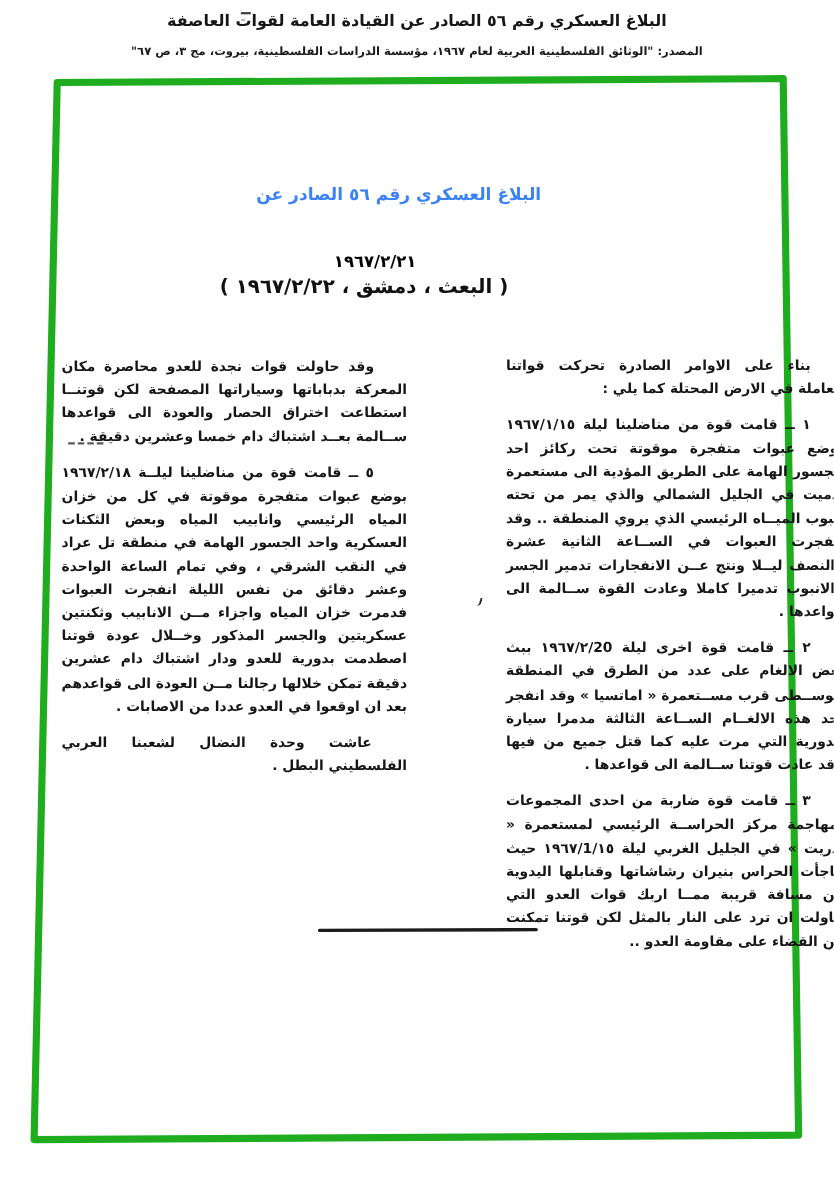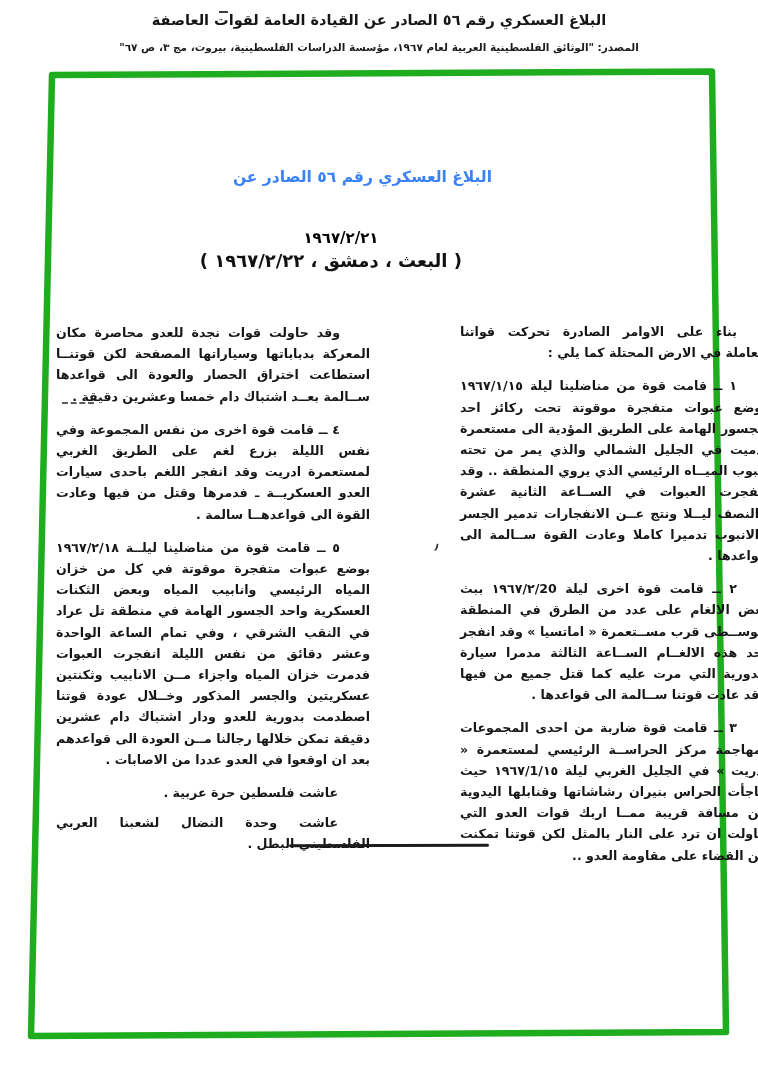--- a/index.html
+++ b/index.html
@@ -68,23 +68,21 @@
 
   <div class="col col-right">
     <p>بناء على الاوامر الصادرة تحركت قواتنا العاملة في الارض المحتلة كما يلي :</p>
     <p>١ ــ قامت قوة من مناضلينا ليلة ١٩٦٧/١/١٥ بوضع عبوات متفجرة موقوتة تحت ركائز احد الجسور الهامة على الطريق المؤدية الى مستعمرة ادميت في الجليل الشمالي والذي يمر من تحته انبوب الميــاه الرئيسي الذي يروي المنطقة .. وقد انفجرت العبوات في الســاعة الثانية عشرة والنصف ليــلا ونتج عــن الانفجارات تدمير الجسر والانبوب تدميرا كاملا وعادت القوة ســالمة الى قواعدها .</p>
     <p>٢ ــ قامت قوة اخرى ليلة ١٩٦٧/٢/20 ببث بعض الالغام على عدد من الطرق في المنطقة الوســطى قرب مســتعمرة « اماتسيا » وقد انفجر احد هذه الالغــام الســاعة الثالثة مدمرا سيارة الدورية التي مرت عليه كما قتل جميع من فيها وقد عادت قوتنا ســالمة الى قواعدها .</p>
     <p>٣ ــ قامت قوة ضاربة من احدى المجموعات بمهاجمة مركز الحراســة الرئيسي لمستعمرة « ادريت » في الجليل الغربي ليلة ١٩٦٧/1/١٥ حيث فاجأت الحراس بنيران رشاشاتها وقنابلها اليدوية من مسافة قريبة ممــا اربك قوات العدو التي حاولت ان ترد على النار بالمثل لكن قوتنا تمكنت من القضاء على مقاومة العدو ..</p>
   </div>
 
   <div class="col col-left">
     <p>وقد حاولت قوات نجدة للعدو محاصرة مكان المعركة بدباباتها وسياراتها المصفحة لكن قوتنــا استطاعت اختراق الحصار والعودة الى قواعدها ســالمة بعــد اشتباك دام خمسا وعشرين دقيقة .</p>
-    <p>٤ ــ قامت قوة اخرى من نفس المجموعة وفي نفس الليلة بزرع لغم على الطريق الغربي لمستعمرة ادريت وقد انفجر اللغم باحدى سيارات العدو العسكريــة ـ فدمرها وقتل من فيها وعادت القوة الى قواعدهــا سالمة .</p>
     <p>٥ ــ قامت قوة من مناضلينا ليلــة ١٩٦٧/٢/١٨ بوضع عبوات متفجرة موقوتة في كل من خزان المياه الرئيسي وانابيب المياه وبعض الثكنات العسكرية واحد الجسور الهامة في منطقة تل عراد في النقب الشرقي ، وفي تمام الساعة الواحدة وعشر دقائق من نفس الليلة انفجرت العبوات فدمرت خزان المياه واجزاء مــن الانابيب وثكنتين عسكريتين والجسر المذكور وخــلال عودة قوتنا اصطدمت بدورية للعدو ودار اشتباك دام عشرين دقيقة تمكن خلالها رجالنا مــن العودة الى قواعدهم بعد ان اوقعوا في العدو عددا من الاصابات .</p>
-    <p class="slogan">عاشت فلسطين حرة عربية .</p>
     <p class="slogan">عاشت وحدة النضال لشعبنا العربي الفلسطيني البطل .</p>
   </div>
 
   <div class="mark-dashes"></div>
   <div class="mark-tick"></div>
   <div class="sep-line"></div>
 
 </div>
 
 </body></html>

